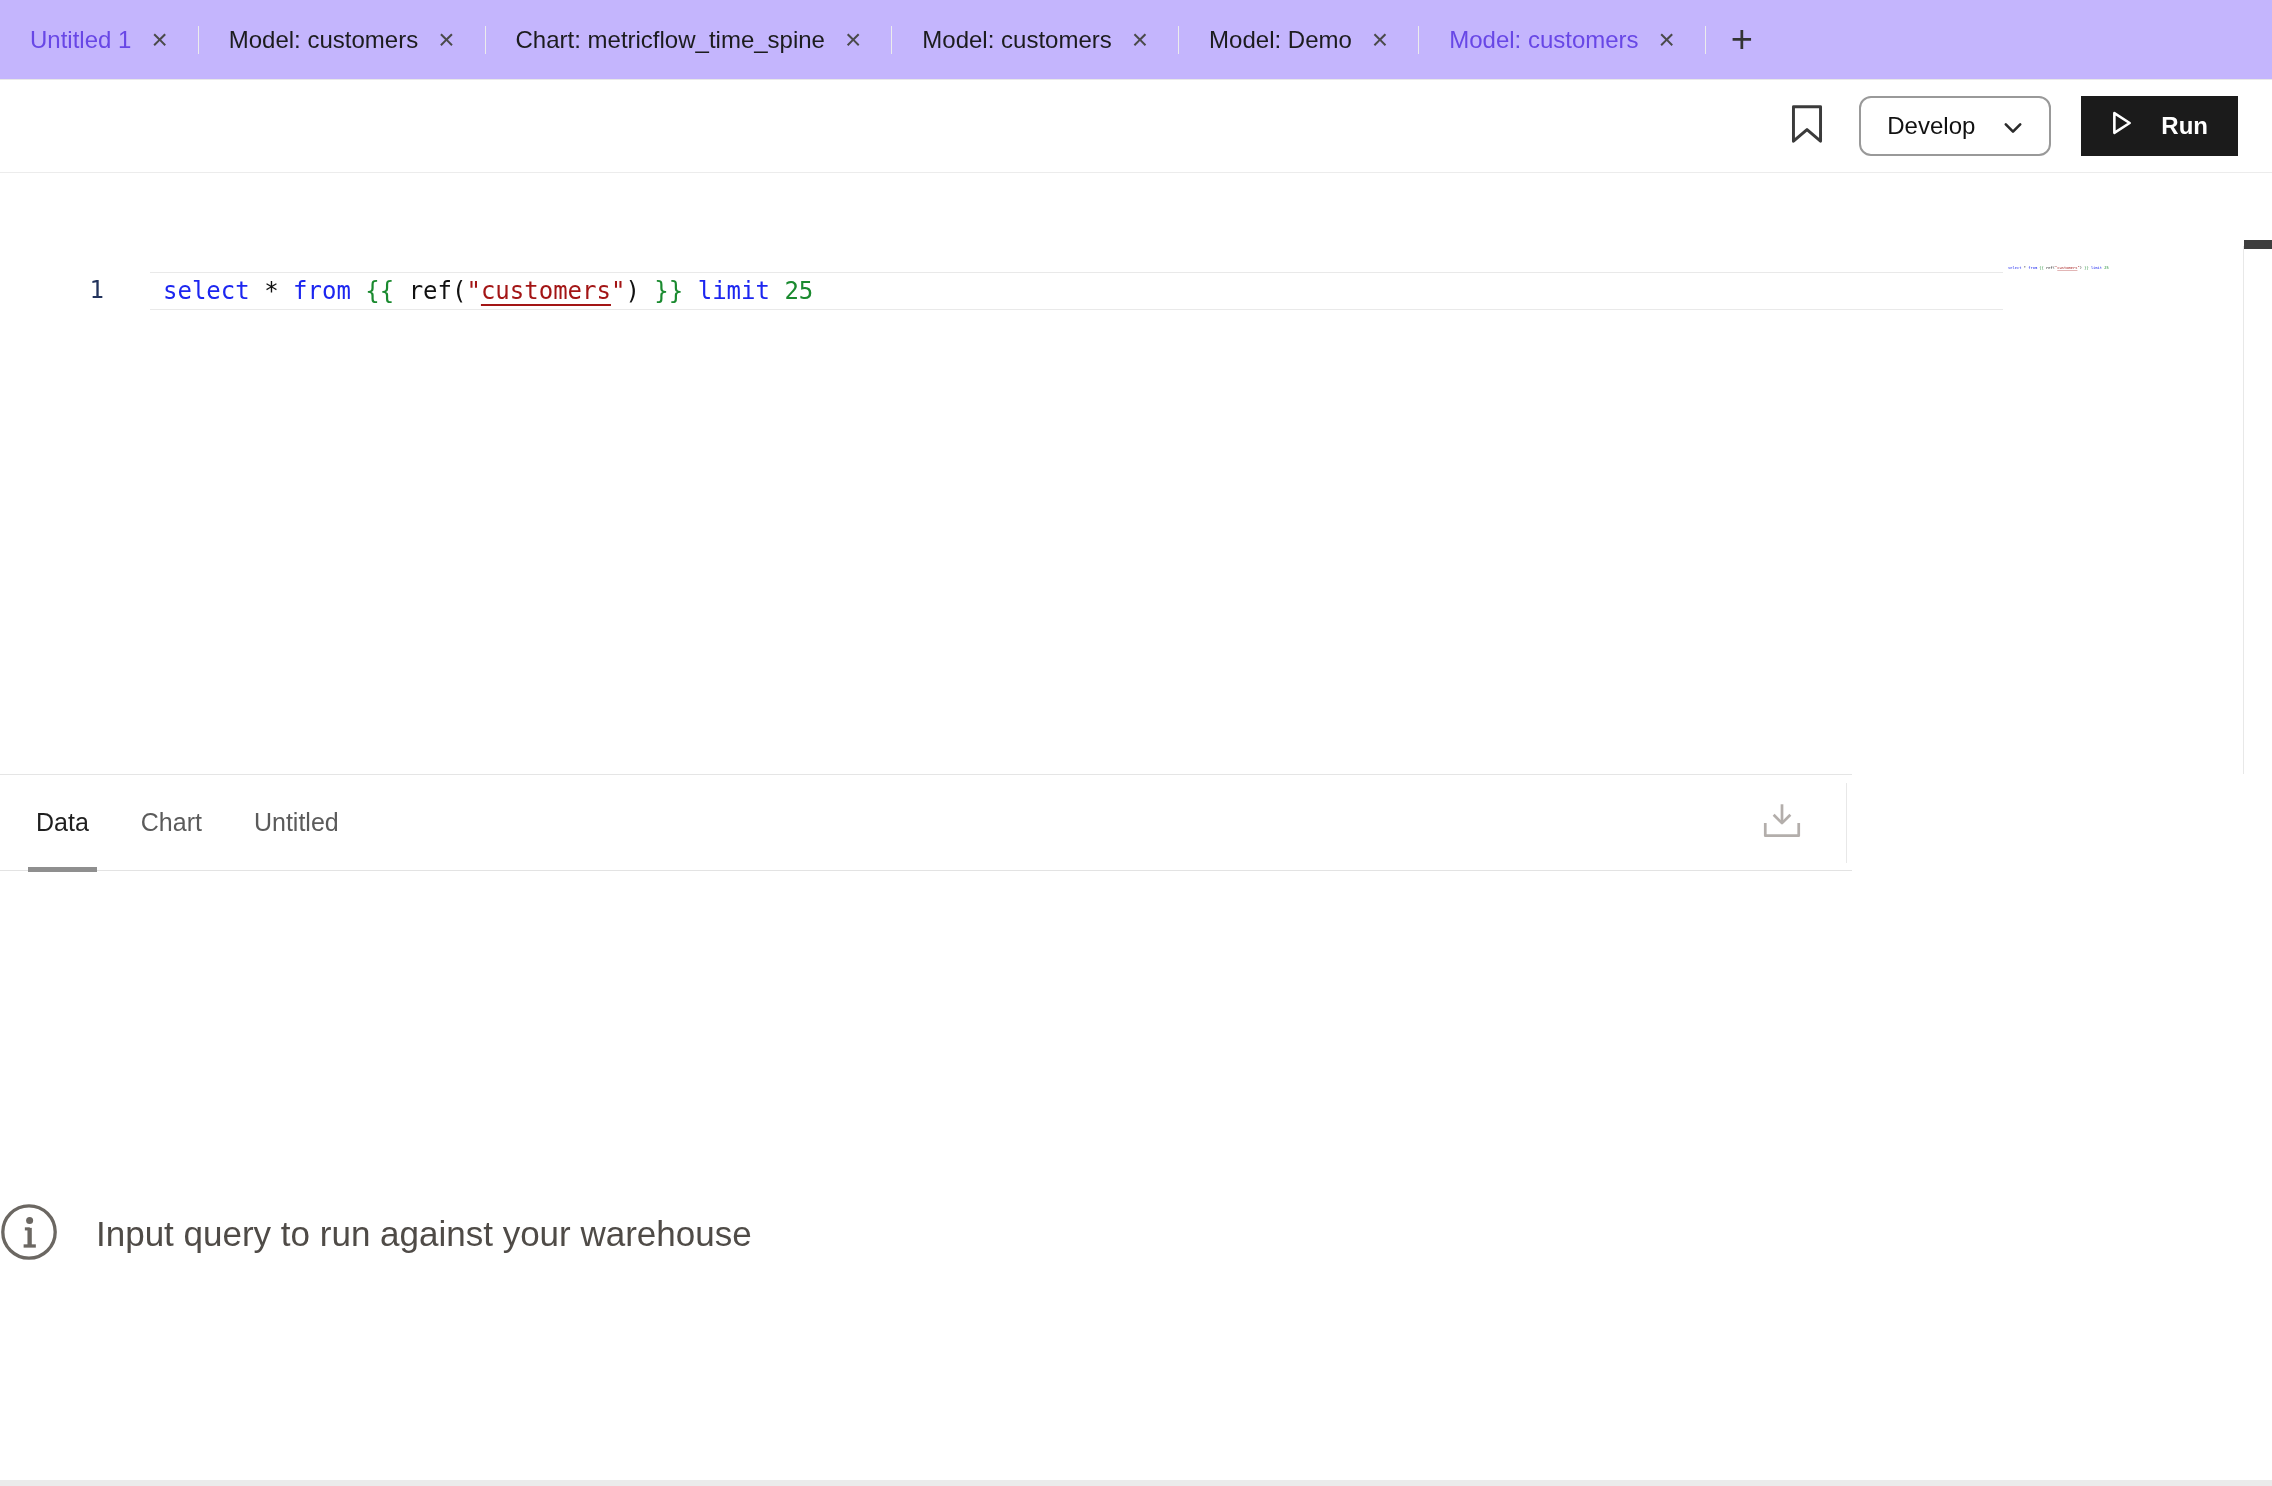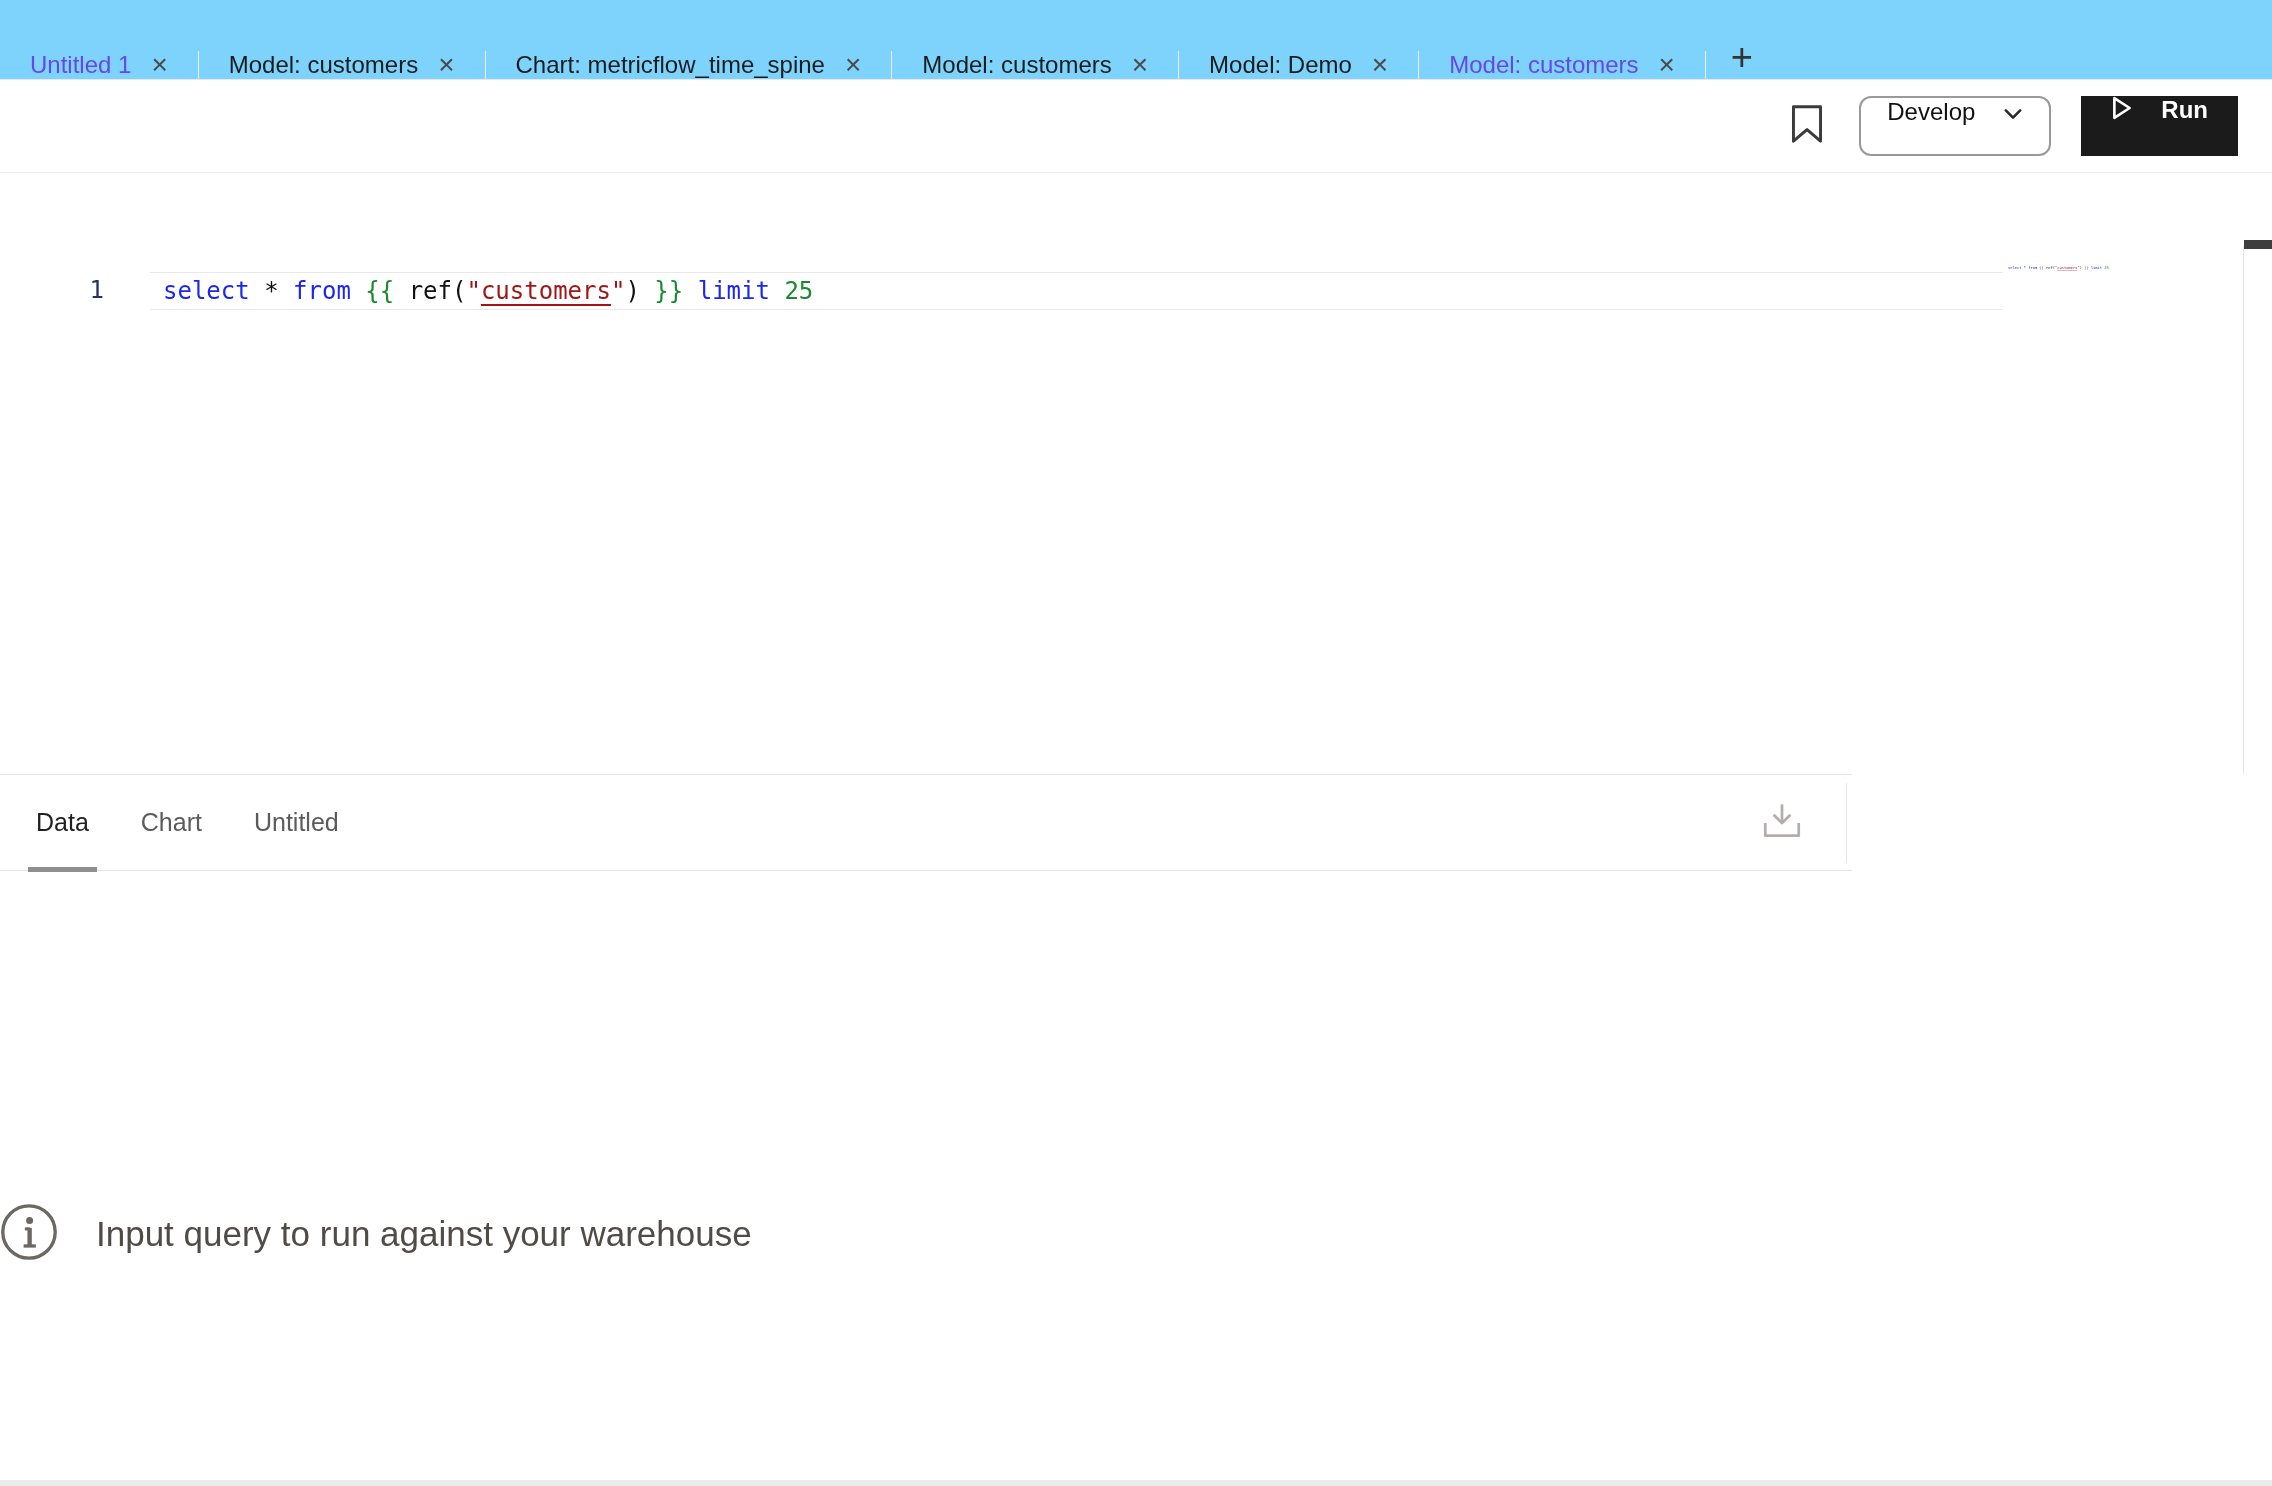--- a/index.html
+++ b/index.html
@@ -8,36 +8,36 @@
     --prod-pill-bg:#d9e6f9; --prod-pill-fg:#1c2b3a; --run-bg:#1b1b1b;
     --kw:#1c26f0; --green:#1a8a2f; --string:#a31515; --gutter-num:#22335c;
     --muted:#5b5b5b; --empty-fg:#4f4b47;
   }
   *{box-sizing:border-box;margin:0;padding:0}
   html,body{width:2272px;height:1486px;overflow:hidden;background:#fff;
     font-family:"Liberation Sans",sans-serif;color:#1c1c1e;}
 
   
   .tabbar{position:absolute;left:0;top:0;width:2272px;height:80px;
-    display:flex;align-items:flex-end;border-bottom:1px solid var(--border);background:#7dd3fc}
+    display:flex;align-items:center;border-bottom:1px solid var(--border);background:#c4b5fd}
   .tabstrip{display:contents}
   .tab{display:inline-flex;align-items:center;gap:20px;padding:0 30px;
     border-right:1px solid #ececec;font-size:24px;color:var(--tab-text);cursor:pointer;white-space:nowrap}
   .tab .tab-label{color:inherit}
   .tab.active{color:var(--accent)}
   .tab-close{font-size:28px;line-height:1;color:#4a4a4a;font-weight:400}
   .newtab{display:inline-flex;align-items:center;justify-content:center;width:72px;
     font-size:38px;font-weight:300;color:#333;cursor:pointer}
 
   
   .toolbar{position:absolute;left:0;top:80px;width:2272px;height:93px;
     display:flex;align-items:center;justify-content:flex-end;gap:30px;
     padding-right:34px;border-bottom:1px solid #ececec;background:#fff}
   .bookmark-btn{display:flex;align-items:center;justify-content:center;width:44px;height:50px;cursor:pointer}
-  .btn{display:inline-flex;align-items:flex-start;gap:28px;height:60px;border-radius:12px;
+  .btn{display:inline-flex;align-items:center;gap:28px;height:60px;border-radius:12px;
     font-size:24px;cursor:pointer;white-space:nowrap}
   .btn-develop{border:2px solid #999;background:#fff;padding:0 26px;font-weight:500;color:#111}
   .btn-run{background:var(--run-bg);color:#fff;padding:0 30px;font-weight:600;border:none;border-radius:0}
 
   
   .statusrow{position:absolute;left:30px;top:193px;display:flex;align-items:center;gap:24px}
   .connected-badge{display:inline-flex;align-items:center;gap:14px;height:54px;
     padding:0 24px 0 12px;border-radius:10px;background:var(--connected-bg)}
   .connected-dot{width:31px;height:31px;border-radius:50%;background:var(--connected-icon);
     display:flex;align-items:center;justify-content:center;color:#fff;font-size:18px;font-weight:700}

